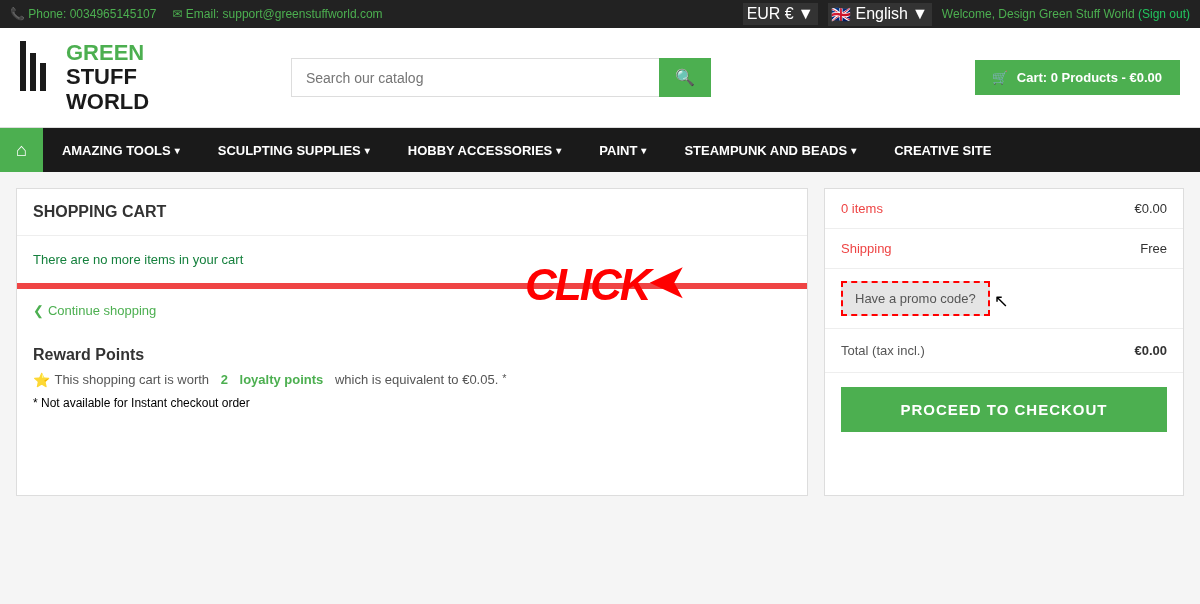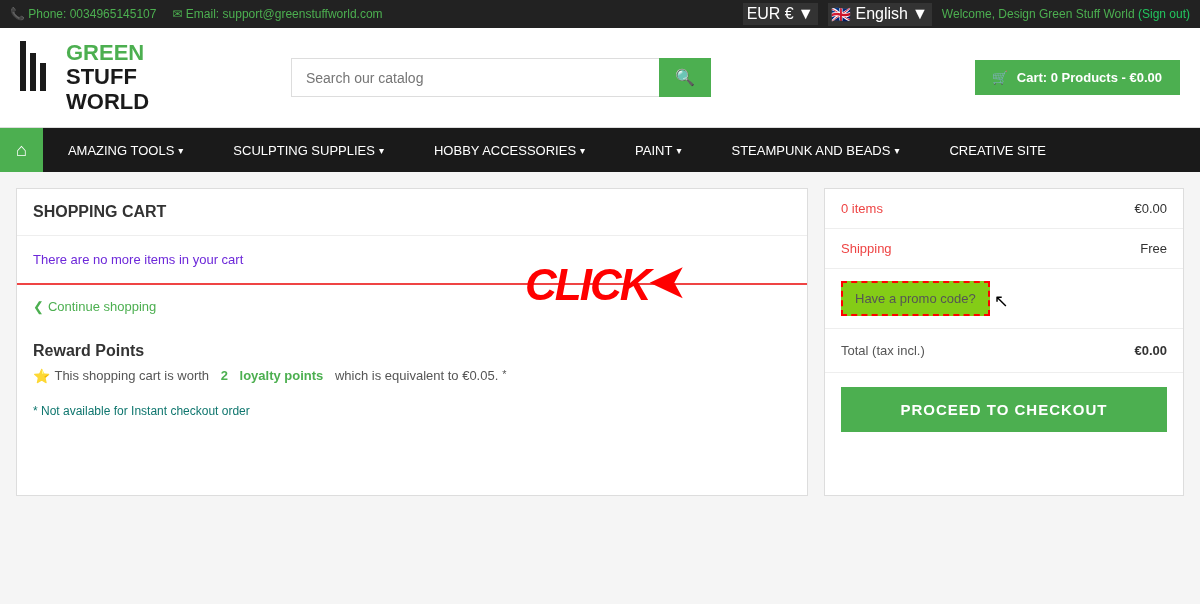--- a/index.html
+++ b/index.html
@@ -120,27 +120,27 @@
       padding: 0 16px;
       height: 44px;
       display: flex;
       align-items: center;
       cursor: pointer;
       color: #fff;
       font-size: 18px;
     }
     .nav-item {
       color: #fff;
-      padding: 0 25px;
+      padding: 0 19px;
       height: 33px;
       display: flex;
       align-items: center;
       cursor: pointer;
       font-size: 13px;
-      font-weight: normal;
+      font-weight: bold;
       white-space: nowrap;
       text-transform: uppercase;
       gap: 4px;
     }
     .nav-item .arrow { font-size: 10px; }
 
     
     .main {
       display: flex;
       gap: 16px;
@@ -157,23 +157,23 @@
     }
     .cart-title {
       padding: 14px 16px;
       font-size: 16px;
       font-weight: bold;
       color: #333;
       border-bottom: 1px solid #eee;
     }
     .cart-empty {
       padding: 16px;
-      color: #6d28d9;
-      font-size: 13px;
-      border-bottom: 2px solid #ef4444;
+      color: #15803d;
+      font-size: 13px;
+      border-bottom: 6px solid #ef4444;
     }
     .continue-shopping {
       padding: 14px 16px;
       color: #4caf50;
       font-size: 13px;
       cursor: pointer;
       display: flex;
       align-items: center;
       gap: 4px;
     }
@@ -190,22 +190,22 @@
     .reward-text {
       font-size: 13px;
       color: #555;
       display: flex;
       align-items: flex-start;
       gap: 4px;
     }
     .reward-text .loyalty { color: #4caf50; font-weight: bold; }
     .reward-note {
       font-size: 12px;
-      color: #0f766e;
-      margin-top: 20px;
+      color: #000000;
+      margin-top: 8px;
     }
 
     
     .order-summary {
       width: 360px;
       background: #fff;
       border: 1px solid #ddd;
     }
     .summary-row {
       display: flex;
@@ -225,21 +225,21 @@
       border-bottom: 1px solid #eee;
       position: relative;
     }
     .promo-box {
       border: 2px dashed red;
       padding: 8px 12px;
       cursor: pointer;
       display: inline-block;
       font-size: 13px;
       color: #555;
-      background: #84cc16;
+      background: #e5e5e5;
     }
 
     
     .total-row {
       display: flex;
       justify-content: space-between;
       align-items: center;
       padding: 14px 16px;
       border-bottom: 1px solid #eee;
     }

